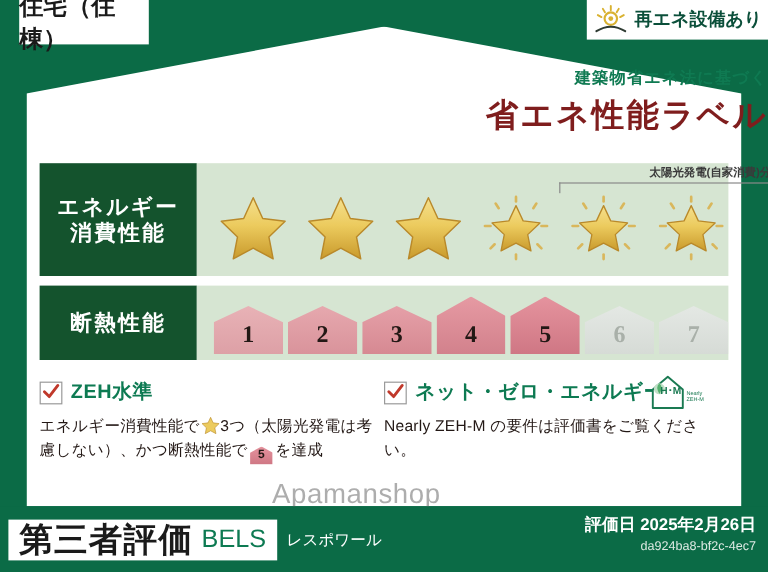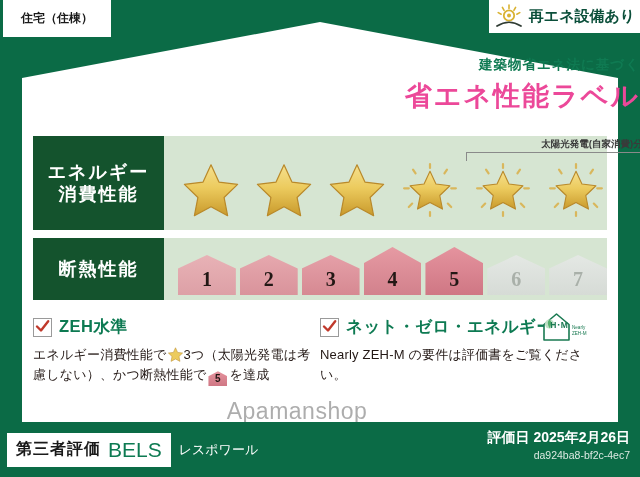--- a/index.html
+++ b/index.html
@@ -20,33 +20,33 @@
     background:#ffffff;
     clip-path:polygon(0% 14%, 50% 0%, 100% 14%, 100% 100%, 0% 100%);
   }
 
   
   .tag{
     position:absolute;background:#ffffff;
     display:flex;align-items:center;justify-content:center;
     font-weight:bold;color:#1a1a1a;
   }
-  .tag-type{left:3px;top:0;width:108px;height:37px;font-size:12px;letter-spacing:0px;font-family:Liberation Mono, monospace;}
+  .tag-type{left:16px;top:0;width:108px;height:37px;font-size:20px;letter-spacing:0px;font-family:Liberation Mono, monospace;}
   .tag-renew{right:0;top:0;width:151px;height:33px;font-size:15px;gap:5px;}
   .tag-renew .txt{color:#0b4f3a;font-weight:bold;font-size:15px;}
 
   
   .sun-ico{width:30px;height:26px;flex:0 0 auto;position:relative;}
 
   
   .title-wrap{
     position:absolute;left:0;top:56px;width:640px;text-align:right;
   }
   .title-sub{font-size:13.5px;color:#0f7a52;font-weight:bold;letter-spacing:1px;}
-  .title-main{font-size:27px;color:#ec4899;font-weight:bold;letter-spacing:2px;margin-top:4px;}
+  .title-main{font-size:27px;color:#7f1d1d;font-weight:bold;letter-spacing:2px;margin-top:4px;}
 
   
   .row{position:absolute;display:flex;align-items:stretch;}
   .row-label{
     background:#14532d;color:#ffffff;font-weight:bold;
     display:flex;flex-direction:column;align-items:center;justify-content:center;
     line-height:1.25;letter-spacing:2px;
   }
   .row-body{background:#d6e5d2;position:relative;flex:1;}
 
@@ -133,21 +133,21 @@
 
   
   .bottombar{
     position:absolute;left:0;bottom:0;width:640px;height:55px;background:#0b6b46;
     display:flex;align-items:center;
   }
   .bels-box{
     margin-left:7px;background:#ffffff;height:34px;padding:0 9px;
     display:flex;align-items:center;gap:7px;
   }
-  .bels-jp{font-size:16px;font-weight:bold;color:#1a1a1a;letter-spacing:1px;}
+  .bels-jp{font-size:28px;font-weight:bold;color:#1a1a1a;letter-spacing:1px;}
   .bels-en{font-size:21px;font-weight:normal;color:#0d7a52;letter-spacing:0px;}
   .bldg-name{margin-left:8px;color:#ffffff;font-size:13px;}
   .eval{position:absolute;right:10px;top:7px;text-align:right;color:#ffffff;}
   .eval-date{font-size:14px;font-weight:bold;}
   .eval-id{font-size:10.5px;margin-top:2px;color:#dce9e2;}
 
   
   .watermark{
     position:absolute;left:0;top:398px;width:594px;text-align:center;
     font-size:23px;color:#6b6b6b;opacity:.55;letter-spacing:0.5px;

